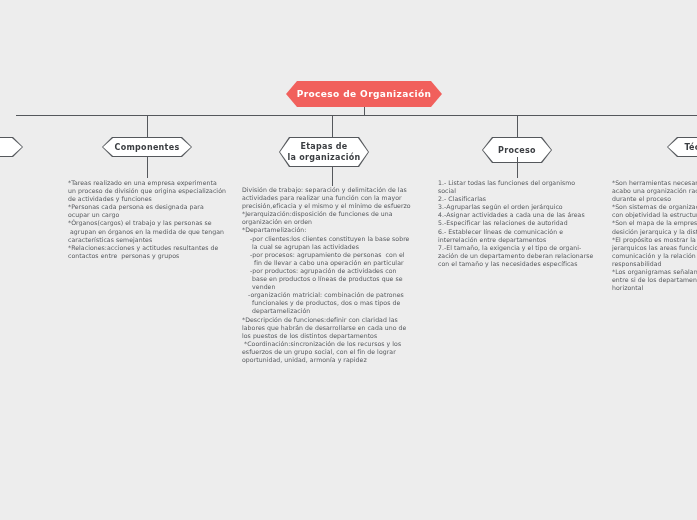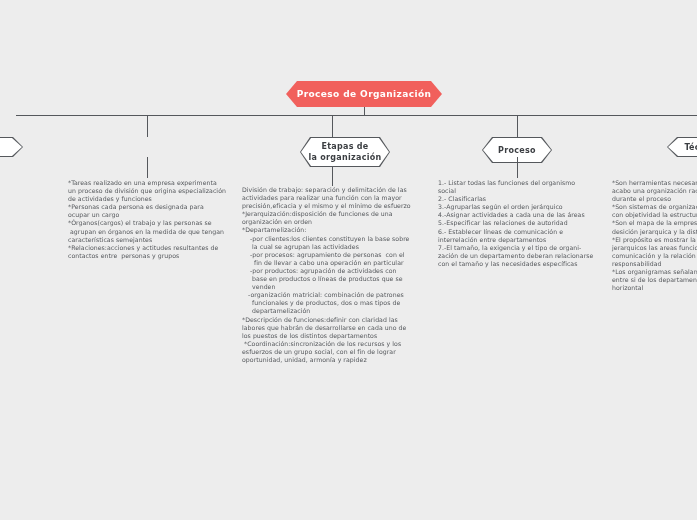--- a/index.html
+++ b/index.html
@@ -150,37 +150,42 @@
 ue se
 utir y
 
 n y
 
 o
 specciona</div>
 
   <div class="drop" style="left:131px; top:115px; height:22px;"></div>
 
+  <div class="hex hex-outer" style="left:86px; top:137px; width:90px; height:20px;">
+    <div class="hex-inner">
+      <span class="hex-label">Componentes</span>
+    </div>
+  </div>
 
   <div class="stem" style="left:131px; top:157px; height:21px;"></div>
 
   <div class="textblock" style="left:52px; top:179px; width:176px;">*Tareas realizado en una empresa experimenta
 un proceso de división que origina especialización
 de actividades y funciones
 *Personas cada persona es designada para
 ocupar un cargo
 *Órganos(cargos) el trabajo y las personas se
  agrupan en órganos en la medida de que tengan
 características semejantes
 *Relaciones:acciones y actitudes resultantes de
 contactos entre  personas y grupos</div>
 
   <div class="drop" style="left:316px; top:115px; height:22px;"></div>
 
-  <div class="hex hex-outer" style="left:284px; top:137px; width:90px; height:30px;">
+  <div class="hex hex-outer" style="left:263px; top:137px; width:90px; height:30px;">
     <div class="hex-inner">
       <span class="hex-label">Etapas de
 la organización</span>
     </div>
   </div>
 
   <div class="stem" style="left:316px; top:167px; height:19px;"></div>
 
   <div class="textblock" style="left:226px; top:186px; width:180px;">División de trabajo: separación y delimitación de las
 actividades para realizar una función con la mayor

